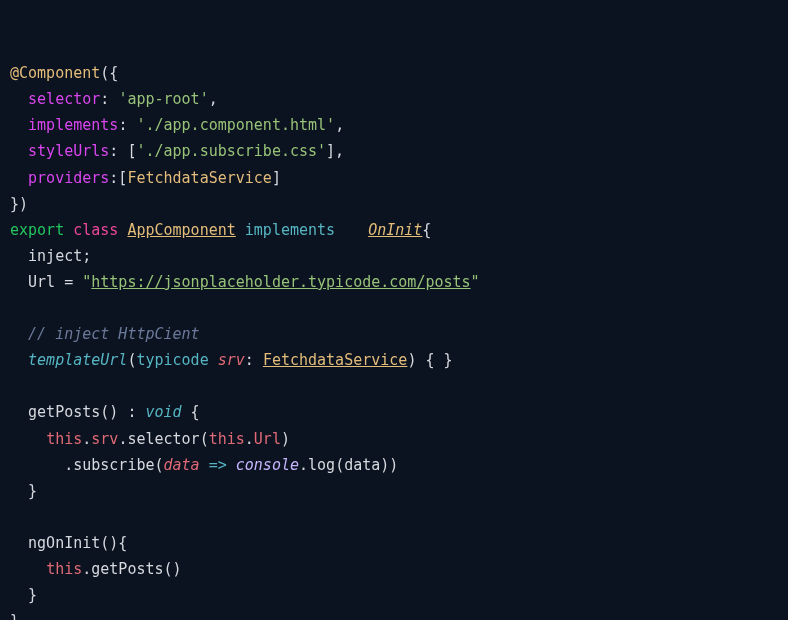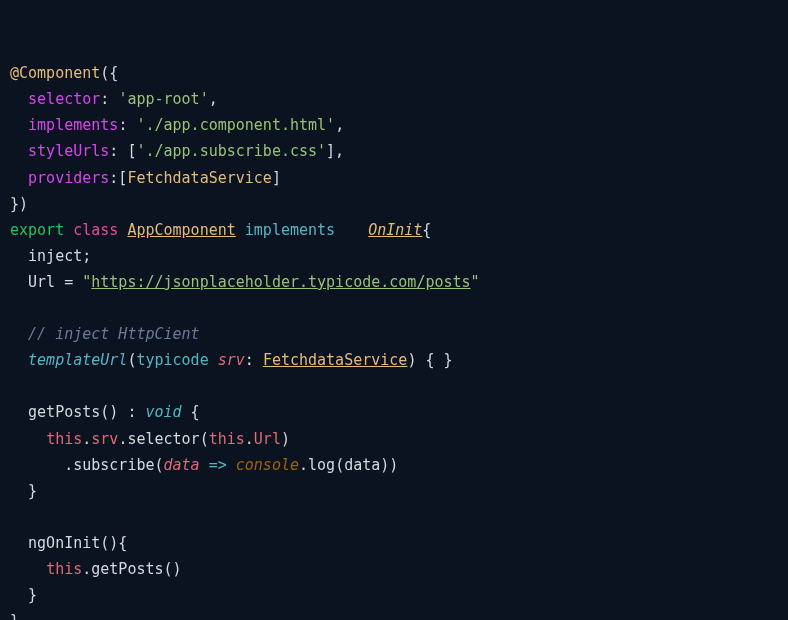--- a/index.html
+++ b/index.html
@@ -28,21 +28,21 @@
   .prop        { color: #e06a75; }
   .string      { color: #97c277; }
   .url         { color: #97c277; text-decoration: underline; }
   .comment     { color: #6b7a99; font-style: italic; }
   .type-link   { color: #e4bd7a; text-decoration: underline; }
   .classname   { color: #e4bd7a; text-decoration: underline; }
   .iface       { color: #e4bd7a; text-decoration: underline; font-style: italic; margin-left: 24px; }
   .typename    { color: #e4bd7a; }
   .fn-name     { color: #d6d9de; }
   .param       { color: #e06a75; font-style: italic; }
-  .obj         { color: #a16207; font-style: italic; margin-top: 44px; }
+  .obj         { color: #c4b5fd; font-style: italic; margin-top: 44px; }
   .call        { color: #d6d9de; }
   .arrow       { color: #56b5c2; }
   .selector-b  { color: #d946ef; }
 </style>
 </head>
 <body>
 
 <div><span class="tok decorator">@</span><span class="tok decorator">Component</span><span class="tok punc">({</span>
 <span class="tok">  </span><span class="tok selector-b">selector</span><span class="tok punc">: </span><span class="tok string">'</span><span class="tok string">app-root</span><span class="tok string">'</span><span class="tok punc">,</span>
 <span class="tok">  </span><span class="tok selector-b">implements</span><span class="tok punc">: </span><span class="tok string">'</span><span class="tok string">./app.component.html</span><span class="tok string">'</span><span class="tok punc">,</span>

